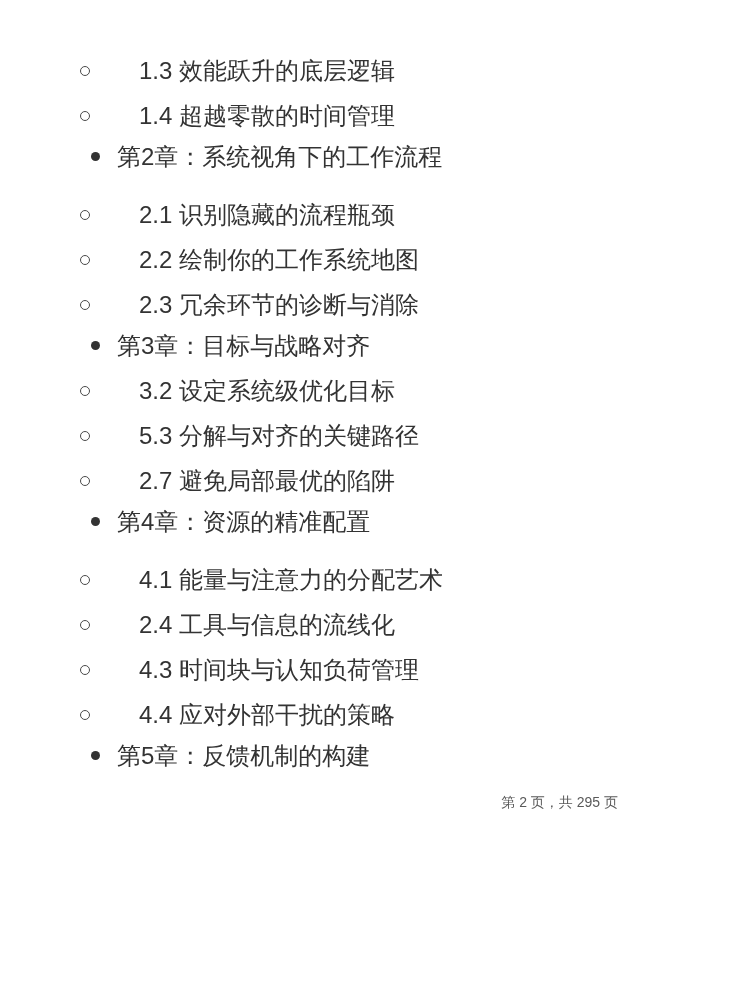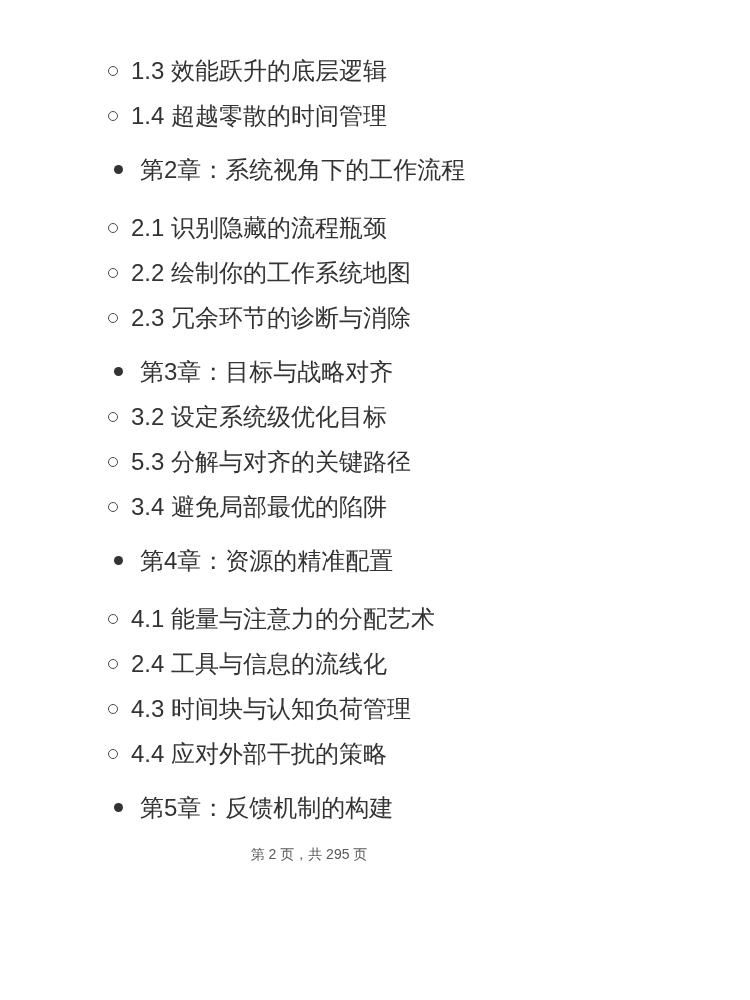--- a/index.html
+++ b/index.html
@@ -25,26 +25,27 @@
     font-size: 24px;
     line-height: 31px;
     color: #333333;
   }
   .row {
     display: flex;
     align-items: center;
     white-space: nowrap;
   }
   .row.chapter {
-    padding-left: 114px;
-    margin-top: 23px;
+    padding-left: 91px;
+    margin-top: 10px;
   }
   .row.sub {
-    padding-left: 108px;
+    padding-left: 80px;
     margin-top: 14px;
+    gap: 36px;
   }
   .row.sub.after-chapter {
     margin-top: 27px;
     align-items: center;
   }
   .row:first-child {
     margin-top: 0;
   }
   .bullet {
     flex: 0 0 auto;
@@ -63,21 +64,21 @@
     border: 1.5px solid #4a4a4a;
     background: transparent;
     margin-right: 13px;
   }
   .label {
     display: inline-block;
   }
   .footer {
     margin-top: 21px;
     width: 618px;
-    text-align: center;
+    text-align: right;
     font-size: 14px;
     line-height: 20px;
     color: #595959;
   }
 </style>
 </head>
 <body>
 
 <div class="page">
   <div class="toc" id="toc">
@@ -112,21 +113,21 @@
       <div class="row sub">
     <span class="bullet hollow"></span>
     <span class="label">3.2 设定系统级优化目标</span>
   </div>
       <div class="row sub">
     <span class="bullet hollow"></span>
     <span class="label">5.3 分解与对齐的关键路径</span>
   </div>
       <div class="row sub">
     <span class="bullet hollow"></span>
-    <span class="label">3.4 避免局部最优的陷阱</span>
+    <span class="label">2.7 避免局部最优的陷阱</span>
   </div>
       <div class="row chapter">
     <span class="bullet filled"></span>
     <span class="label">第4章：资源的精准配置</span>
   </div>
       <div class="row sub after-chapter">
     <span class="bullet hollow"></span>
     <span class="label">4.1 能量与注意力的分配艺术</span>
   </div>
       <div class="row sub">

